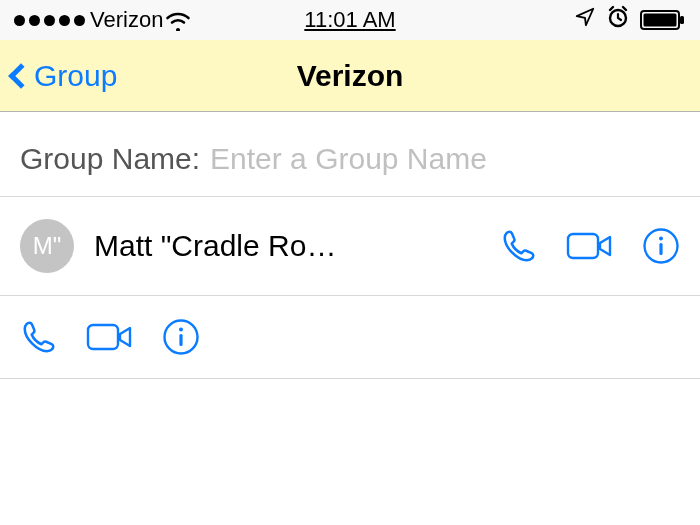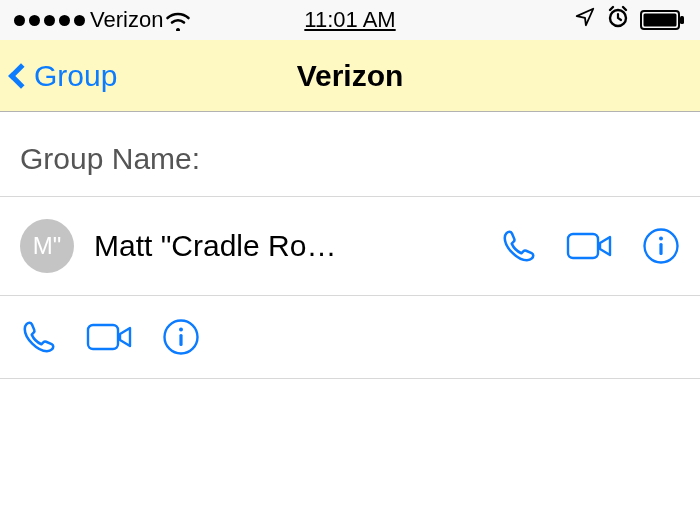--- a/index.html
+++ b/index.html
@@ -222,20 +222,21 @@
   <div class="nav-back">
     <span class="chevron-left"></span>
     <span>Group</span>
   </div>
   <div class="nav-title">Verizon</div>
 </div>
 </div>
 
 <div class="group-name-row">
   <span class="group-name-label">Group Name:</span>
+  <input class="group-name-input" type="text" placeholder="Enter a Group Name" style="">
 </div>
 
 <div class="contact-row">
   <div class="avatar">M"</div>
   <div class="contact-name">Matt "Cradle Ro…</div>
   <div class="contact-actions">
     <span class="action-btn">
       <svg width="38" height="38" viewBox="0 0 24 24">
         <path d="M6 3 C5 3 3 4 3 7 C3 13 11 21 17 21 C20 21 21 19 21 18 C21 17.3 20.6 16.8 20 16.5 L16.5 15 C15.8 14.7 15.2 14.9 14.7 15.4 L13.5 16.6 C11 15.5 8.5 13 7.4 10.5 L8.6 9.3 C9.1 8.8 9.3 8.2 9 7.5 L7.5 4 C7.2 3.4 6.7 3 6 3 Z" fill="none" stroke="#0b7bff" stroke-width="1.6" stroke-linejoin="round"></path>
       </svg>

